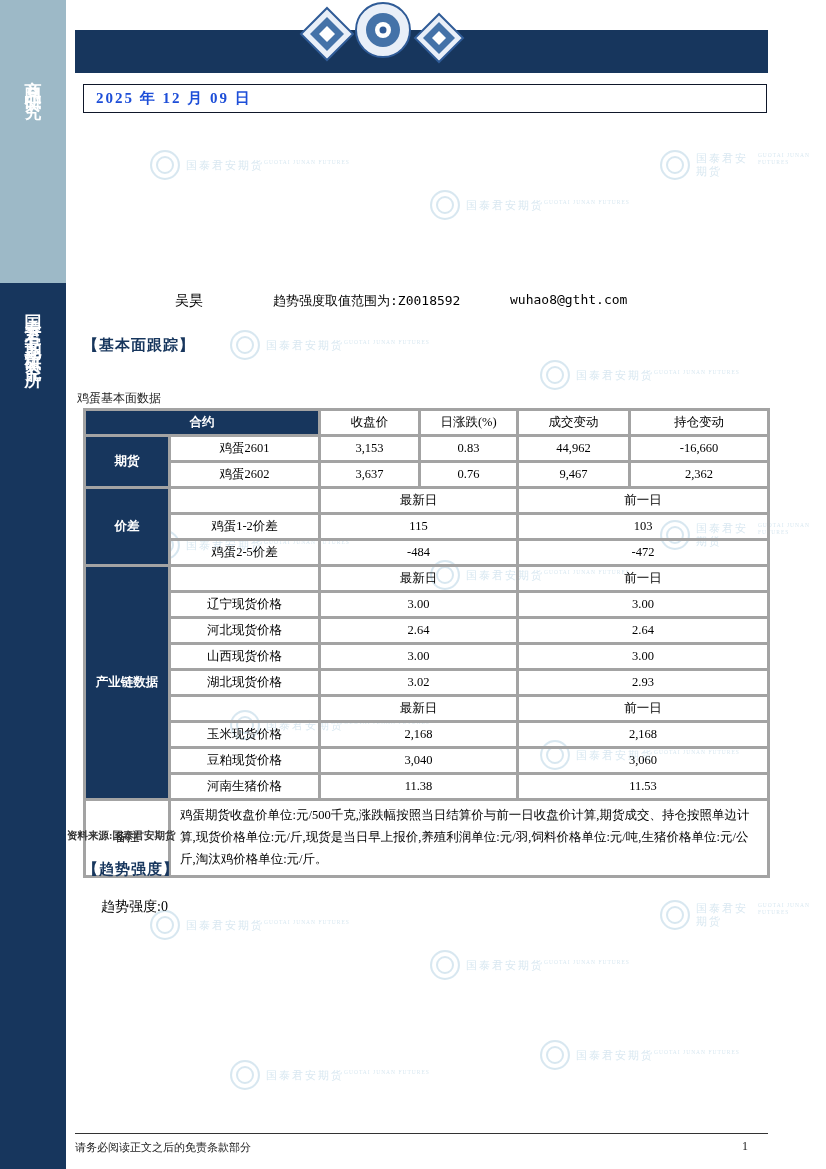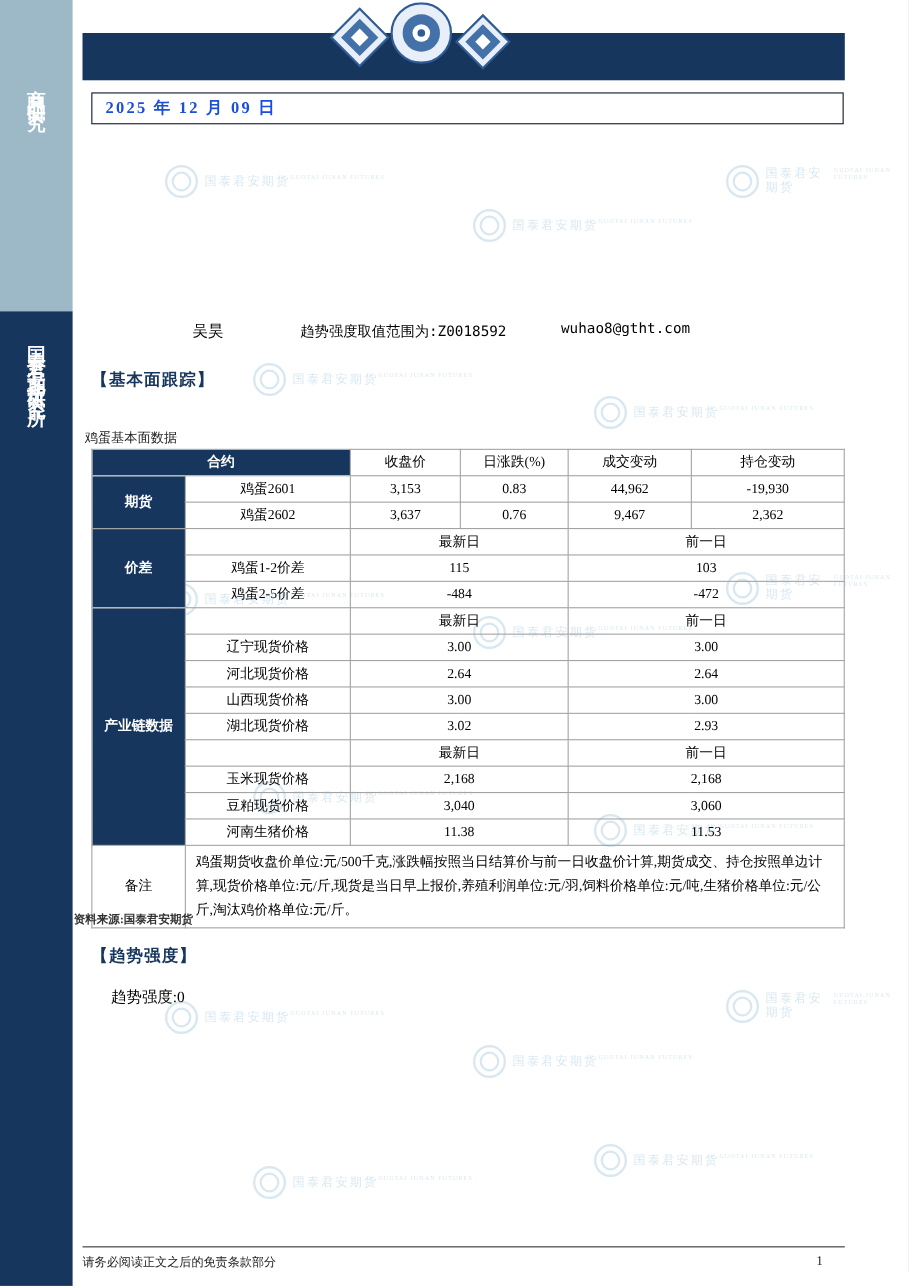--- a/index.html
+++ b/index.html
@@ -62,21 +62,21 @@
 
   .table-caption { position:absolute; left:77px; top:390px; z-index:2; font-size:12px; color:#222; }
 
   
   .data-table {
     position:absolute; left:83px; top:408px; z-index:2;
     border-collapse:collapse; table-layout:fixed; width:684px;
     font-size:12.5px;
   }
   .data-table td {
-    border:1px solid #a3a3a3; text-align:center; vertical-align:middle;
+    border:3px solid #a3a3a3; text-align:center; vertical-align:middle;
     padding:2px 4px; height:19px; overflow:hidden; background:transparent;
   }
   .data-table .dark { background:#17365d; color:#ffffff; font-weight:bold; }
   .data-table .bold { font-weight:normal;margin-left:28px; }
   .data-table .remark { text-align:left; line-height:1.75; padding:4px 9px; font-size:12.5px; }
 
   .source-line { position:absolute; left:67px; top:829px; z-index:2; font-size:10.5px; font-weight:bold; color:#333; }
 
   .trend-value { position:absolute; left:101px; top:898px; z-index:2; font-size:14px; }
   .trend-note  { position:absolute; left:101px; top:932px; width:650px; z-index:2; font-size:10px; color:#111; }
@@ -251,21 +251,21 @@
         <td class="bold">成交变动</td>
         <td class="bold">持仓变动</td>
       </tr>
 
       <tr>
         <td rowspan="2" class="dark">期货</td>
         <td>鸡蛋2601</td>
         <td>3,153</td>
         <td>0.83</td>
         <td>44,962</td>
-        <td>-19,930</td>
+        <td>-16,660</td>
       </tr>
       <tr>
         <td>鸡蛋2602</td>
         <td>3,637</td>
         <td>0.76</td>
         <td>9,467</td>
         <td>2,362</td>
       </tr>
 
       <tr>

